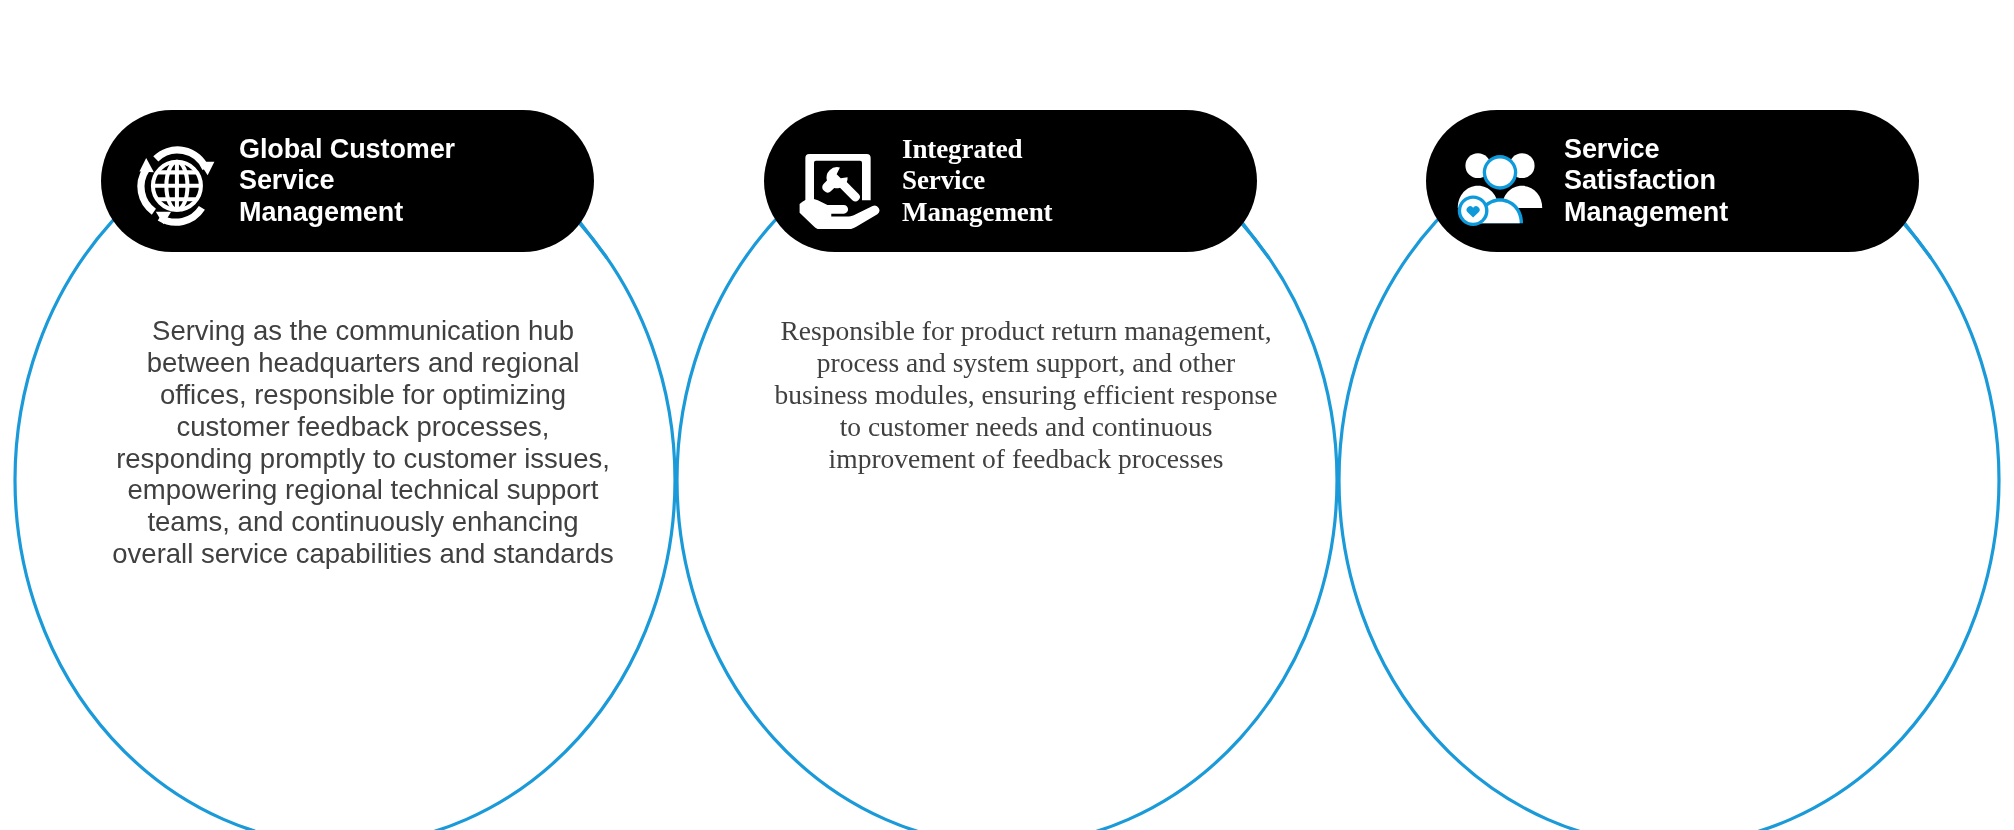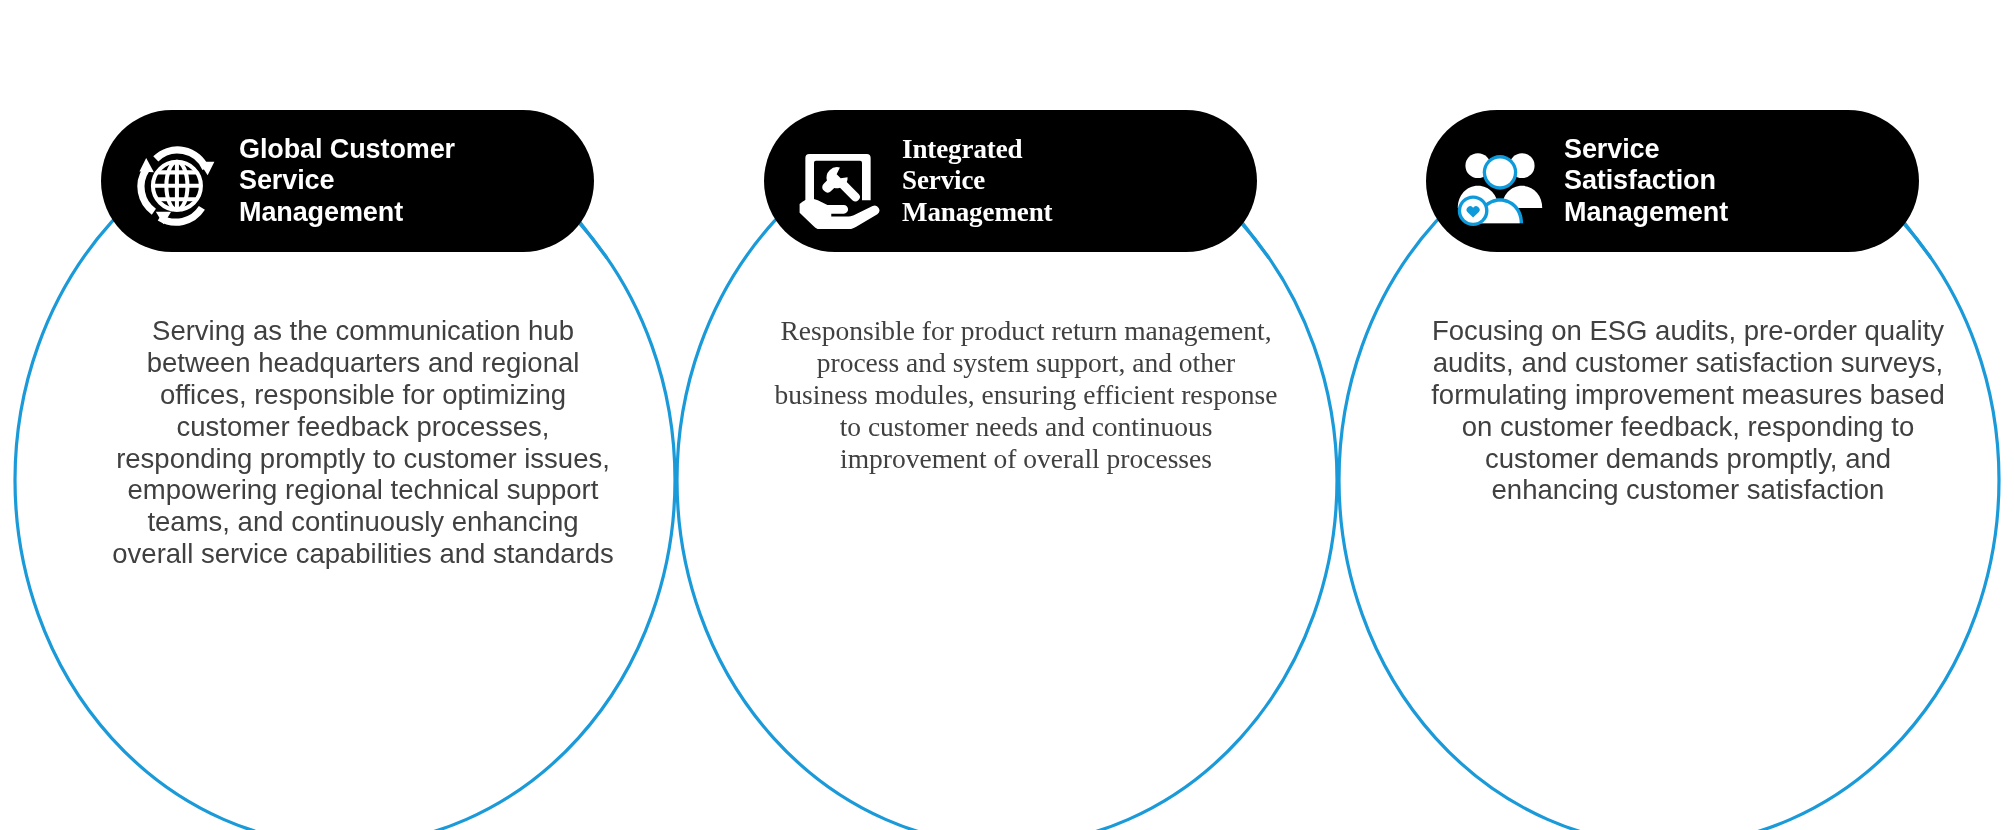--- a/index.html
+++ b/index.html
@@ -164,21 +164,21 @@
             <path d="M10,74 c6,-6 13,-7 19,-4 l10,5 h17 a4.5,4.5 0 0 1 0,9 h-13 v3 h18 c3,0 5,-1 7,-2 l18,-9 a5,5 0 0 1 5,8.6 l-22,13 c-4,2.4 -8,3.4 -12,3.4 h-23 c-4,0 -7,-1.4 -9.6,-4 l-14.4,-14 z"></path>
           </g>
         </svg>
       </span>
       <span class="pill-title">
         <span class="ln">Integrated</span>
         <span class="ln">Service</span>
         <span class="ln">Management</span>
       </span>
     </div>
-    <div class="body-text">Responsible for product return management, process and system support, and other business modules, ensuring efficient response to customer needs and continuous improvement of overall processes</div>
+    <div class="body-text">Responsible for product return management, process and system support, and other business modules, ensuring efficient response to customer needs and continuous improvement of feedback processes</div>
   </div>
 
   <div class="card c2">
     <div class="pill">
       <span class="pill-icon">
         <svg viewBox="0 0 100 100" fill="none">
           <g fill="#ffffff">
 
             <circle cx="27" cy="34" r="13"></circle>
             <path d="M6,78 c0,-13 9,-23 21,-23 c12,0 21,10 21,23 z"></path>
@@ -196,16 +196,15 @@
             <path d="M22,88 l-6,-5.6 a3.7,3.7 0 0 1 6,-4.6 a3.7,3.7 0 0 1 6,4.6 z" fill="#0e9ada"></path>
           </g>
         </svg>
       </span>
       <span class="pill-title">
         <span class="ln">Service</span>
         <span class="ln">Satisfaction</span>
         <span class="ln">Management</span>
       </span>
     </div>
-    <div class="body-text">Focusing on ESG audits, pre-order quality audits, and customer satisfaction surveys, formulating improvement measures based on customer feedback, responding to customer demands promptly, and enhancing customer satisfaction</div>
   </div>
 
 </div>
 
 </body></html>

